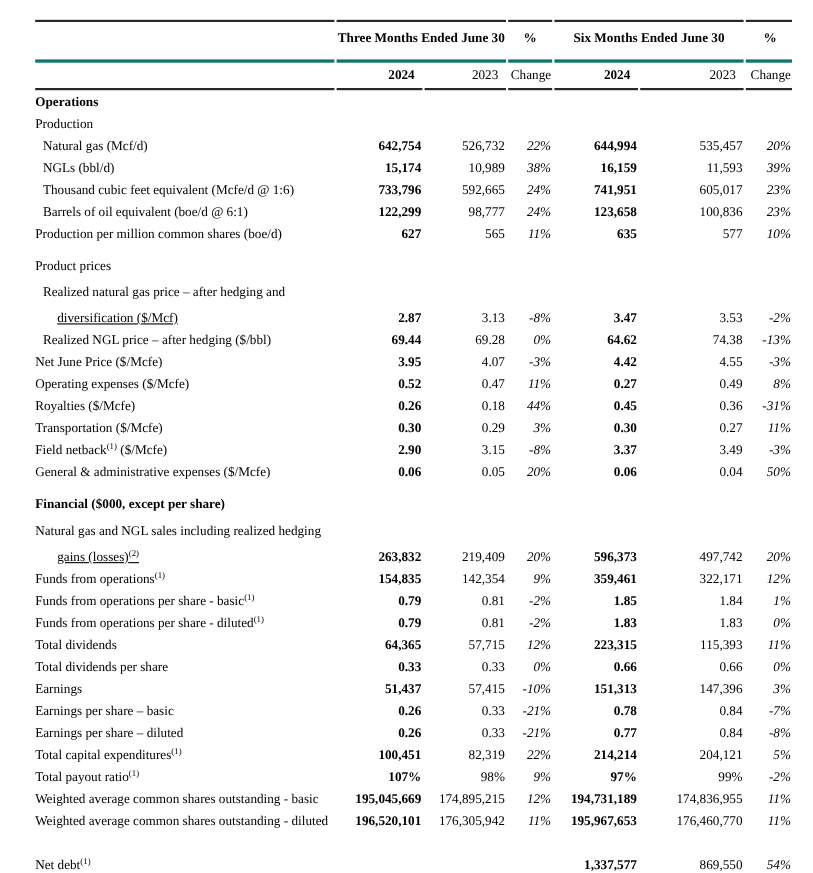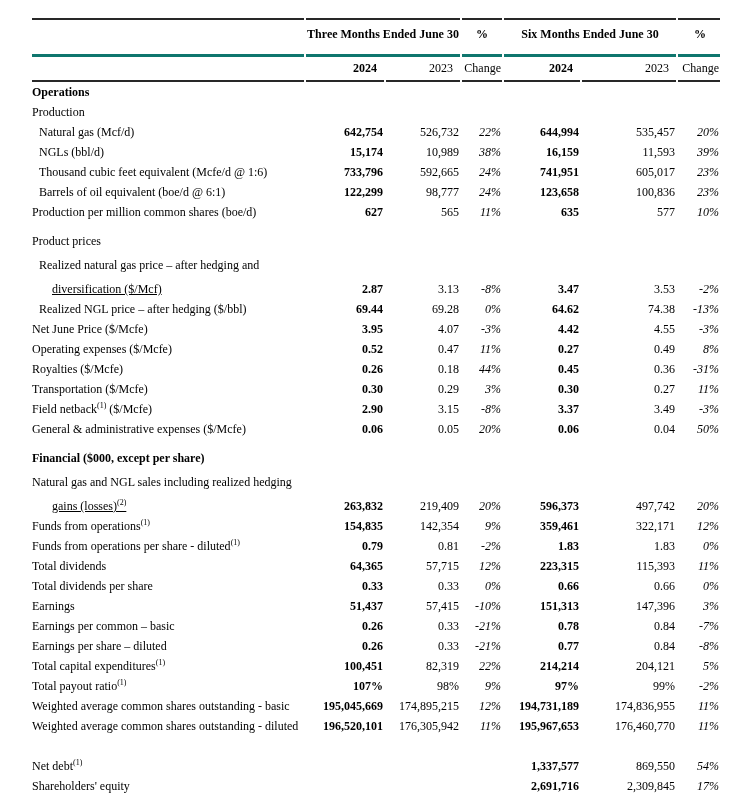--- a/index.html
+++ b/index.html
@@ -222,20 +222,29 @@
         <tr>
           <td class="label">Funds from operations<sup>(1)</sup></td>
           <td class="val c1">154,835</td>
           <td class="val c2">142,354</td>
           <td class="val c3">9%</td>
           <td class="val c4">359,461</td>
           <td class="val c5">322,171</td>
           <td class="val c6">12%</td>
         </tr>
         <tr>
+          <td class="label">Funds from operations per share - basic<sup>(1)</sup></td>
+          <td class="val c1">0.79</td>
+          <td class="val c2">0.81</td>
+          <td class="val c3">-2%</td>
+          <td class="val c4">1.85</td>
+          <td class="val c5">1.84</td>
+          <td class="val c6">1%</td>
+        </tr>
+        <tr>
           <td class="label">Funds from operations per share - diluted<sup>(1)</sup></td>
           <td class="val c1">0.79</td>
           <td class="val c2">0.81</td>
           <td class="val c3">-2%</td>
           <td class="val c4">1.83</td>
           <td class="val c5">1.83</td>
           <td class="val c6">0%</td>
         </tr>
         <tr>
           <td class="label">Total dividends</td>
@@ -258,21 +267,21 @@
         <tr>
           <td class="label">Earnings</td>
           <td class="val c1">51,437</td>
           <td class="val c2">57,415</td>
           <td class="val c3">-10%</td>
           <td class="val c4">151,313</td>
           <td class="val c5">147,396</td>
           <td class="val c6">3%</td>
         </tr>
         <tr>
-          <td class="label">Earnings per common – basic</td>
+          <td class="label">Earnings per share – basic</td>
           <td class="val c1">0.26</td>
           <td class="val c2">0.33</td>
           <td class="val c3">-21%</td>
           <td class="val c4">0.78</td>
           <td class="val c5">0.84</td>
           <td class="val c6">-7%</td>
         </tr>
         <tr>
           <td class="label">Earnings per share – diluted</td>
           <td class="val c1">0.26</td>

